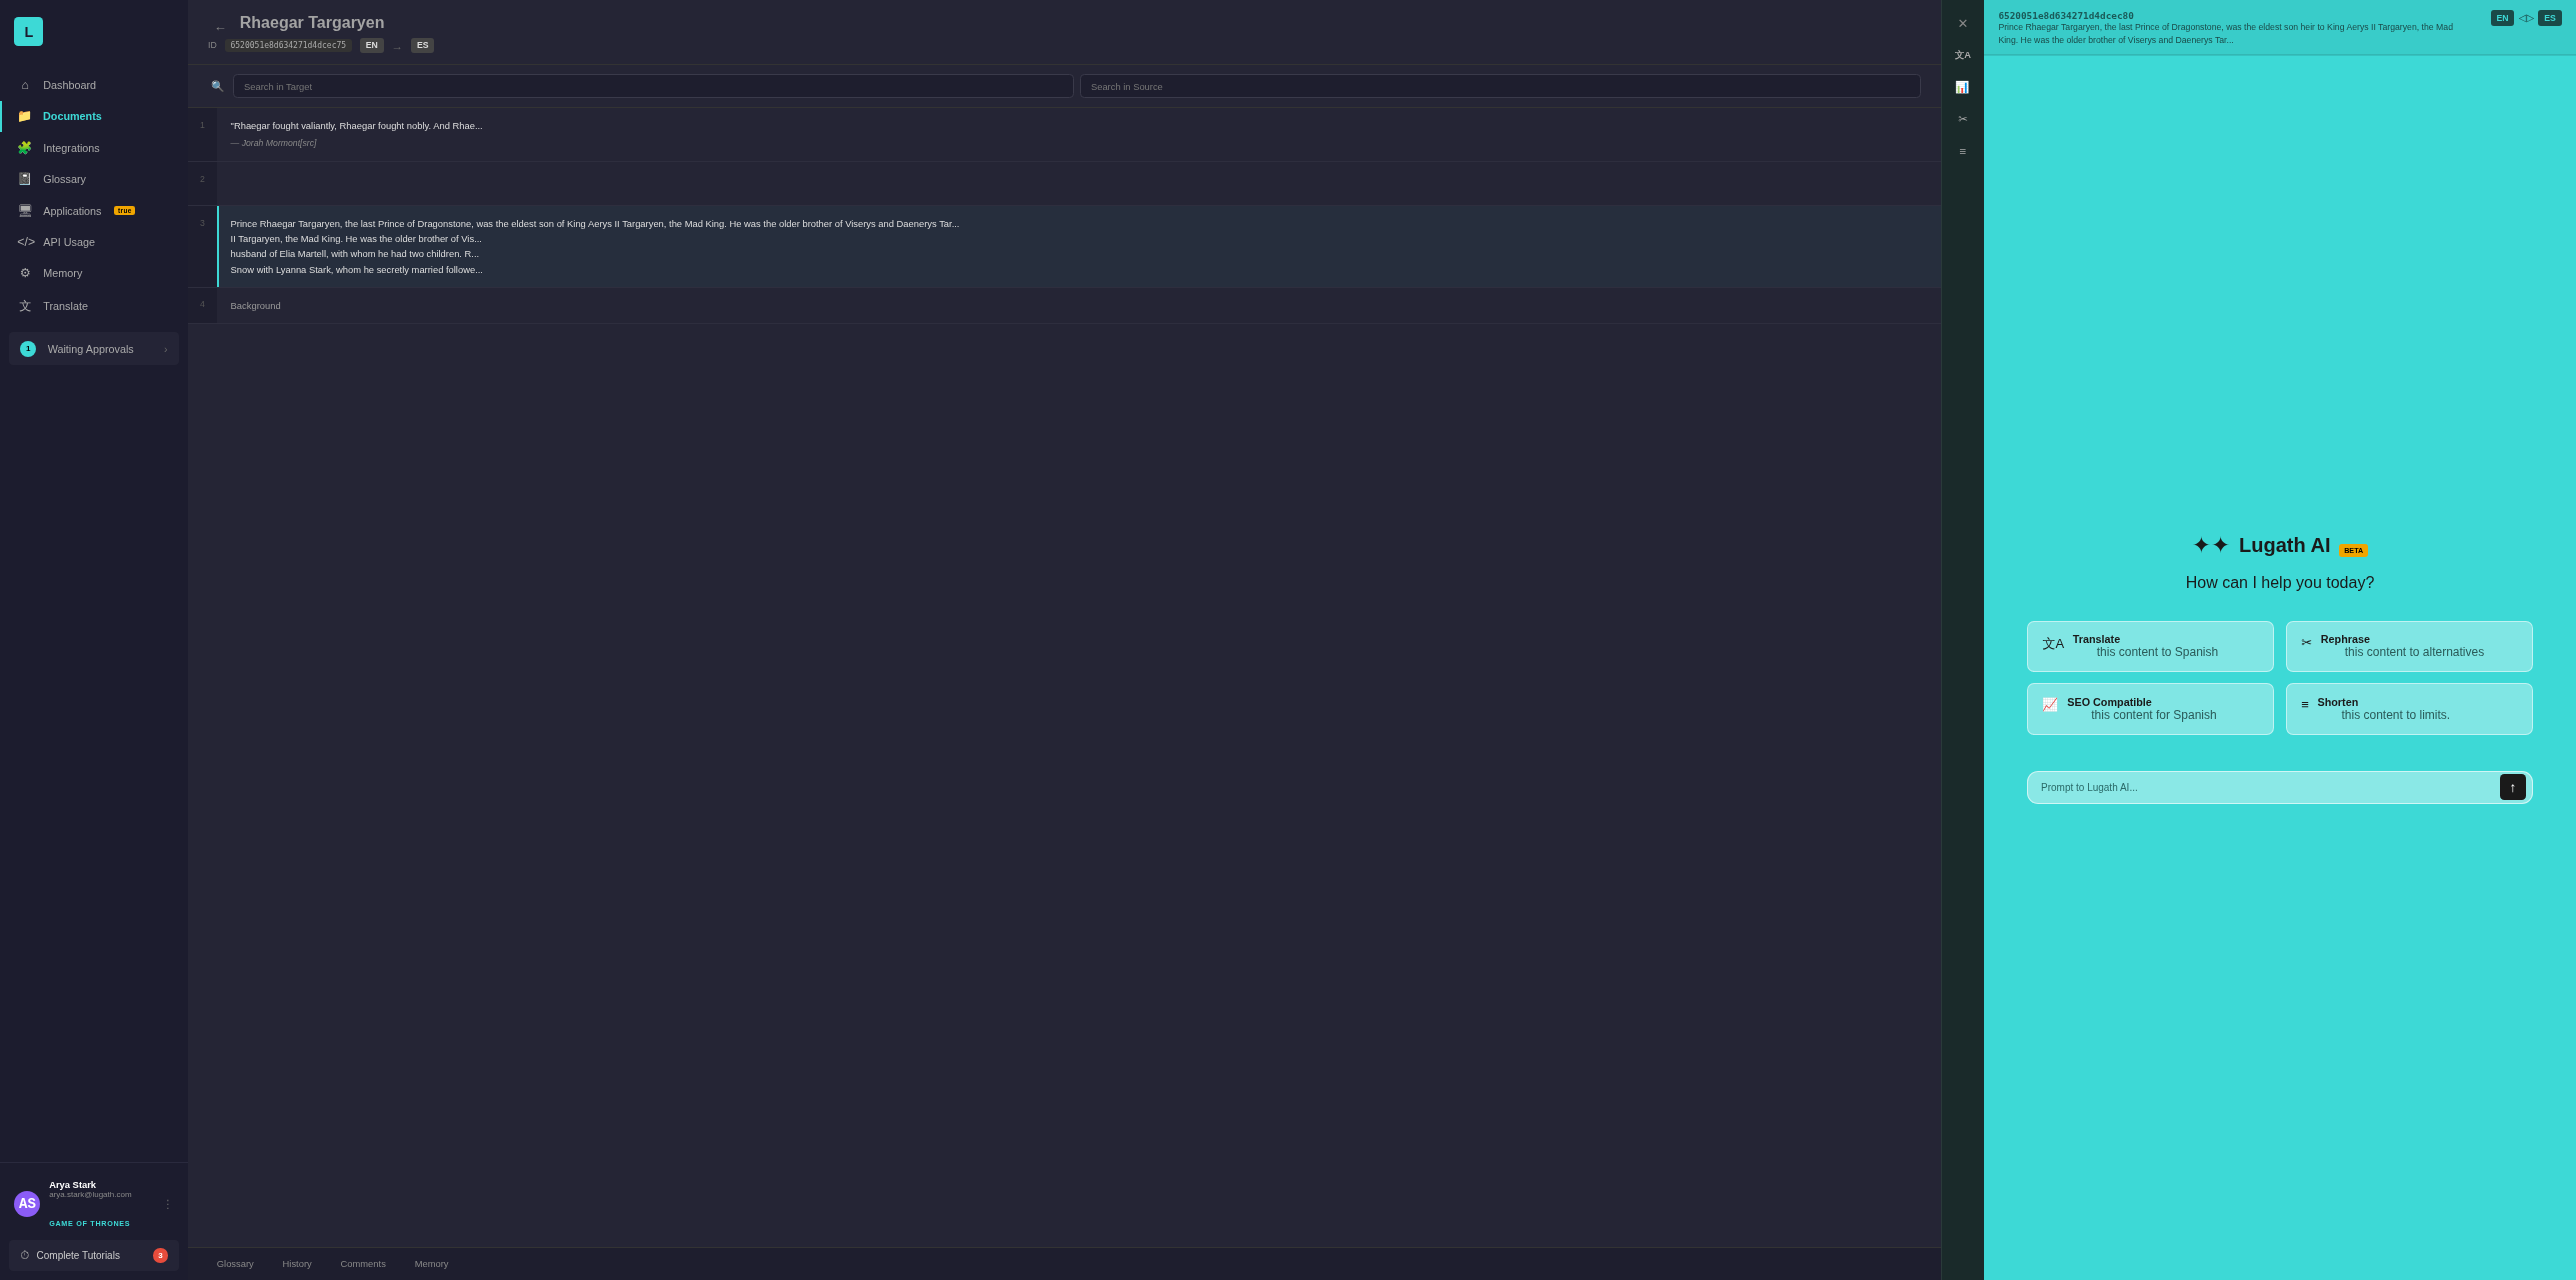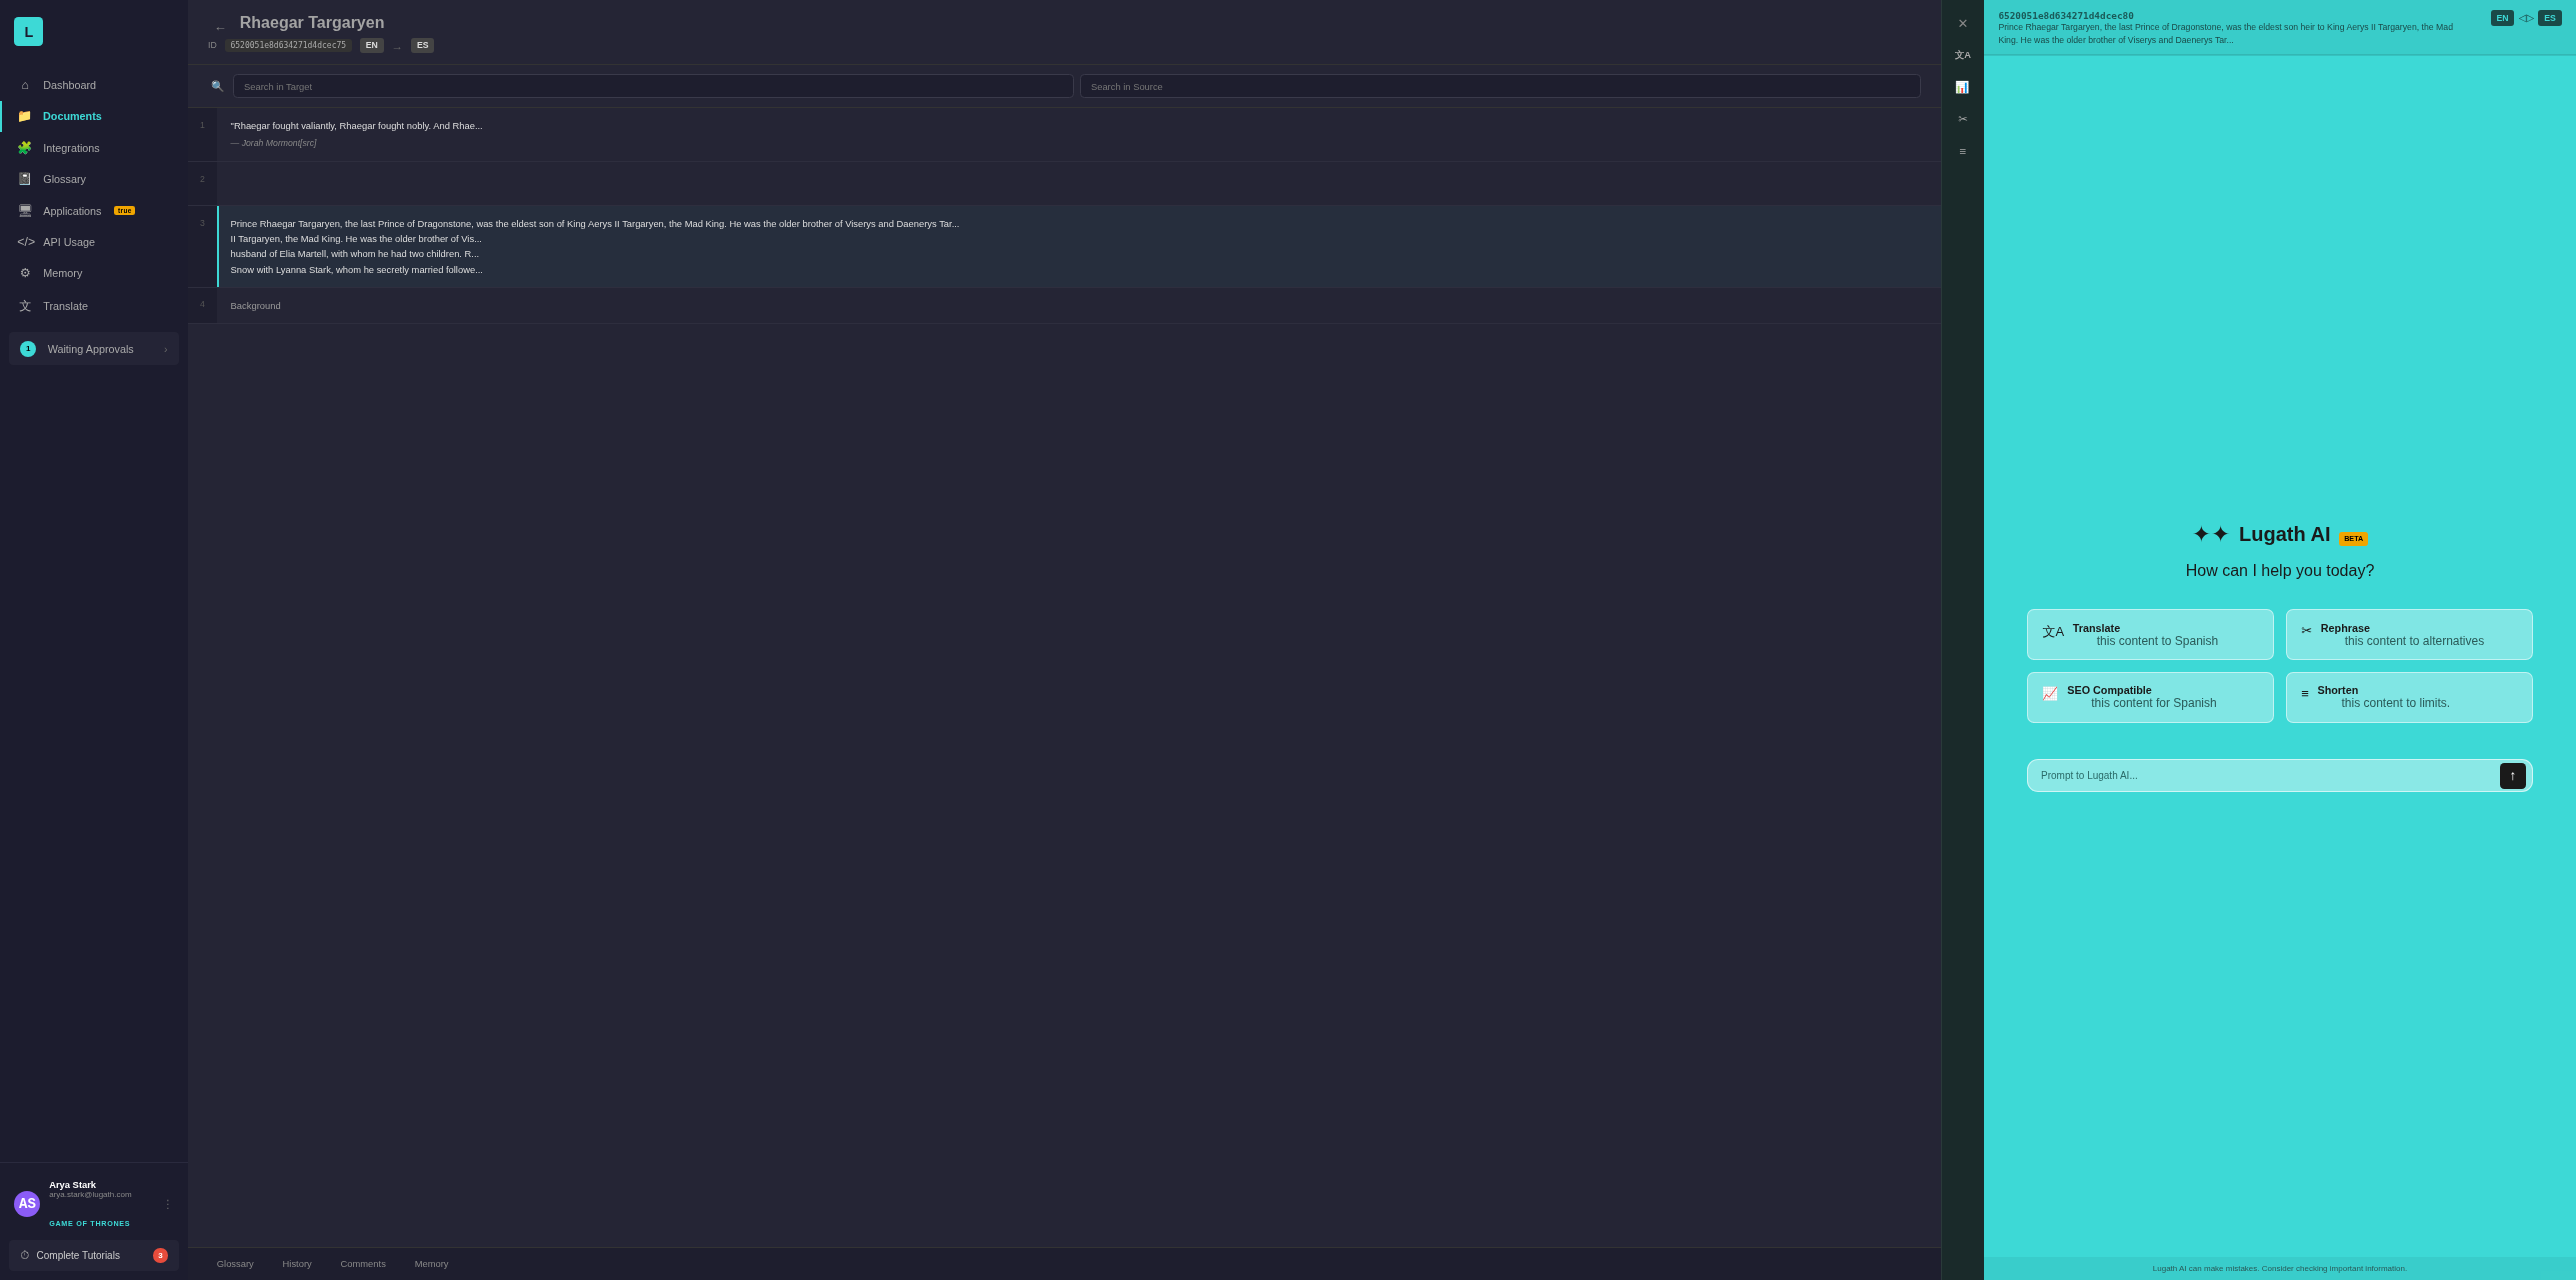--- a/index.html
+++ b/index.html
@@ -629,15 +629,14 @@
     </div>
 
     <div class="ai-input-wrapper" style="margin-top:14.4px;">
       <input class="ai-text-input" type="text" placeholder="Prompt to Lugath AI..." style="">
       <button class="ai-send-btn">
         <span>↑</span>
       </button>
     </div>
   </div>
 
-  <div class="ai-disclaimer">Lugath AI can make mistakes. Consider checking important information.</div>
 </div>
 
 
 </body></html>

